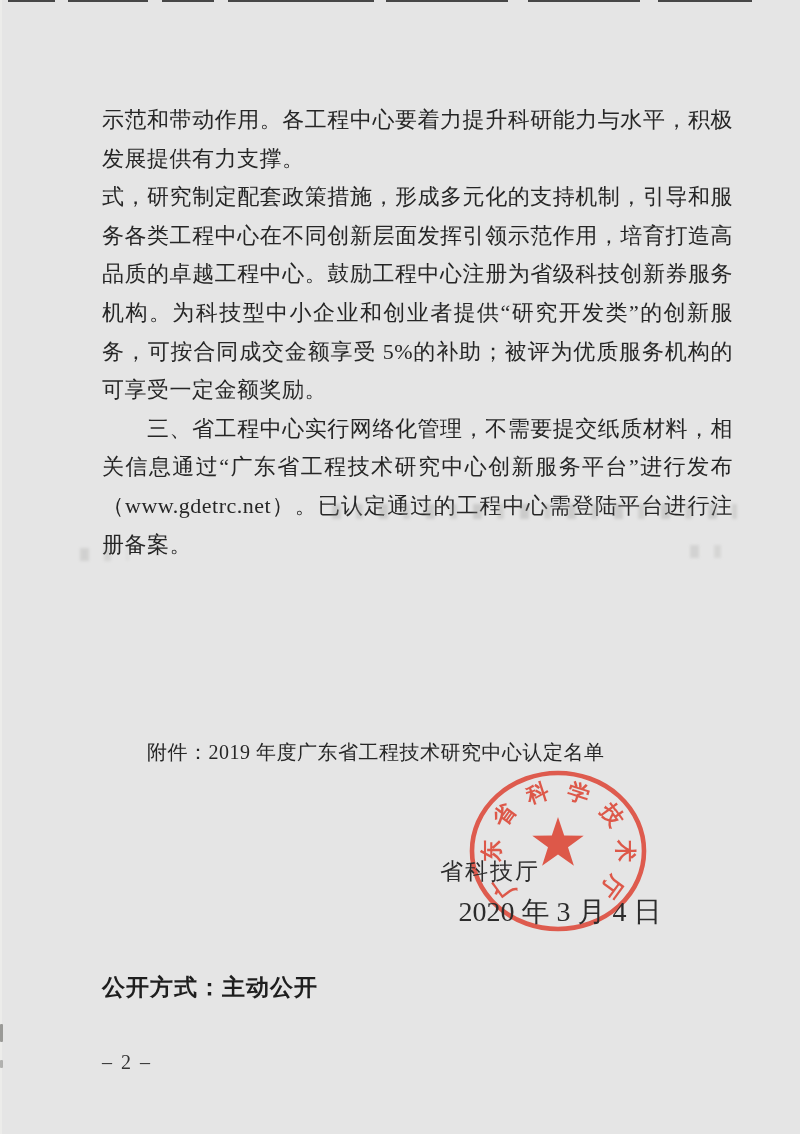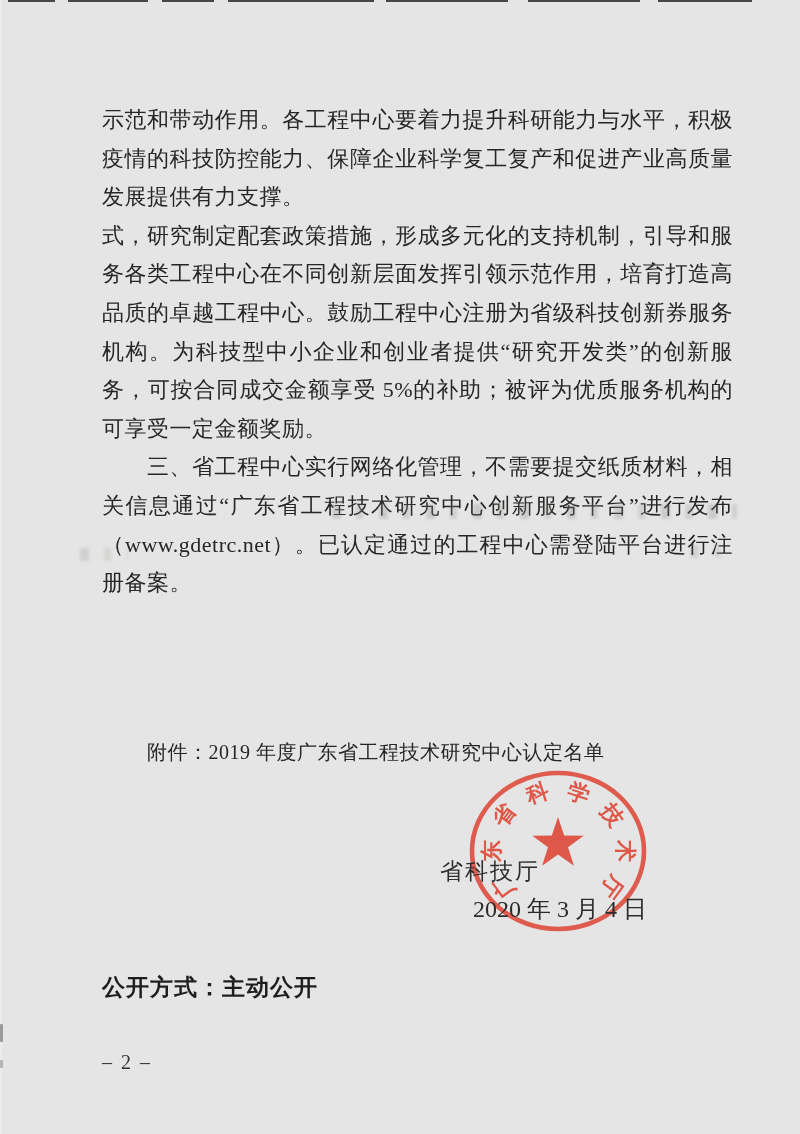--- a/index.html
+++ b/index.html
@@ -44,21 +44,21 @@
     font-size:20px;line-height:32px;letter-spacing:.5px;text-indent:45px;
   }
 
   
   .sig-agency{
     position:absolute;left:440px;top:856px;width:240px;
     text-align:left;font-size:23px;letter-spacing:2px;color:#2c2c2c;
   }
   .sig-date{
     position:absolute;left:430px;top:893px;width:260px;
-    text-align:center;font-size:24px;color:#2c2c2c;
+    text-align:center;font-size:28px;color:#2c2c2c;
   }
 
   
   .seal{position:absolute;left:466px;top:768px;width:184px;height:168px;opacity:.9;}
   .seal-ring{fill:none;stroke:#dc3726;stroke-width:4.6;stroke-opacity:.88;}
   .seal-star{fill:#dc3726;fill-opacity:.9;}
   .seal-char{
     font-family:"Liberation Serif","DejaVu Serif",serif;
     font-size:22px;font-weight:bold;fill:#dc3726;fill-opacity:.9;
   }
@@ -89,21 +89,20 @@
 
 <div class="page">
 
   <div class="scan-top"></div>
   <div class="scan-left"></div>
   <div class="scan-tick tick1"></div>
   <div class="scan-tick tick2"></div>
 
   <div class="body-text">
       <div class="doc-line jst">示范和带动作用。各工程中心要着力提升科研能力与水平，积极</div>
-      <div class="doc-line jst">疫情的科技防控能力、保障企业科学复工复产和促进产业高质量</div>
       <div class="doc-line">发展提供有力支撑。</div>
       <div class="doc-line jst">式，研究制定配套政策措施，形成多元化的支持机制，引导和服</div>
       <div class="doc-line jst">务各类工程中心在不同创新层面发挥引领示范作用，培育打造高</div>
       <div class="doc-line jst">品质的卓越工程中心。鼓励工程中心注册为省级科技创新券服务</div>
       <div class="doc-line jst">机构。为科技型中小企业和创业者提供“研究开发类”的创新服</div>
       <div class="doc-line jst">务，可按合同成交金额享受 5%的补助；被评为优质服务机构的</div>
       <div class="doc-line">可享受一定金额奖励。</div>
       <div class="doc-line ind jst">三、省工程中心实行网络化管理，不需要提交纸质材料，相</div>
       <div class="doc-line jst">关信息通过“广东省工程技术研究中心创新服务平台”进行发布</div>
       <div class="doc-line jst">（www.gdetrc.net）。已认定通过的工程中心需登陆平台进行注</div>

